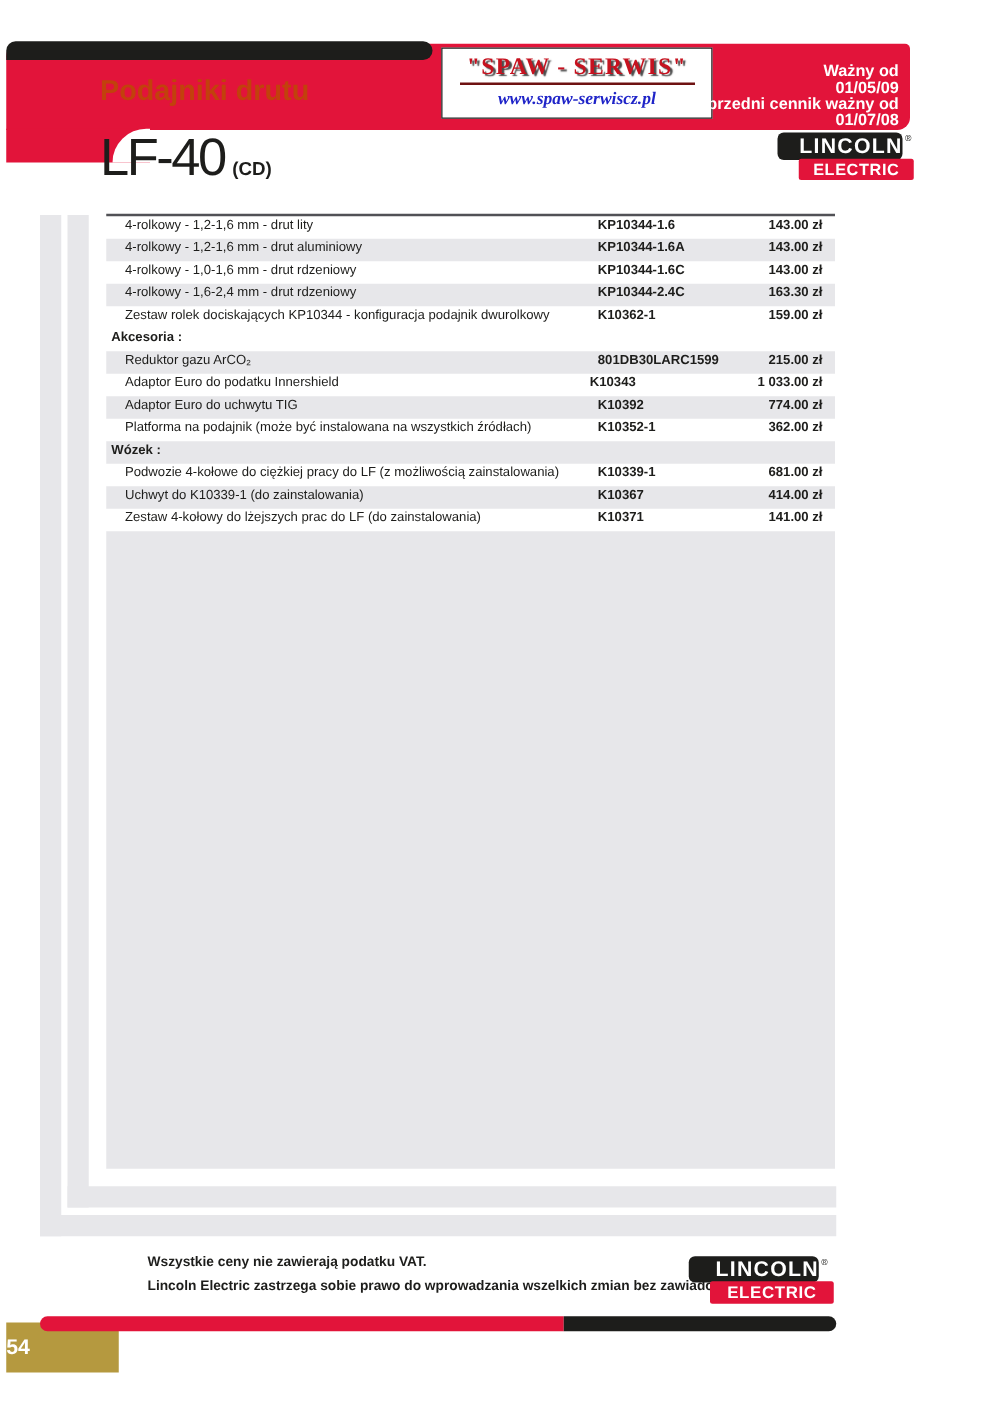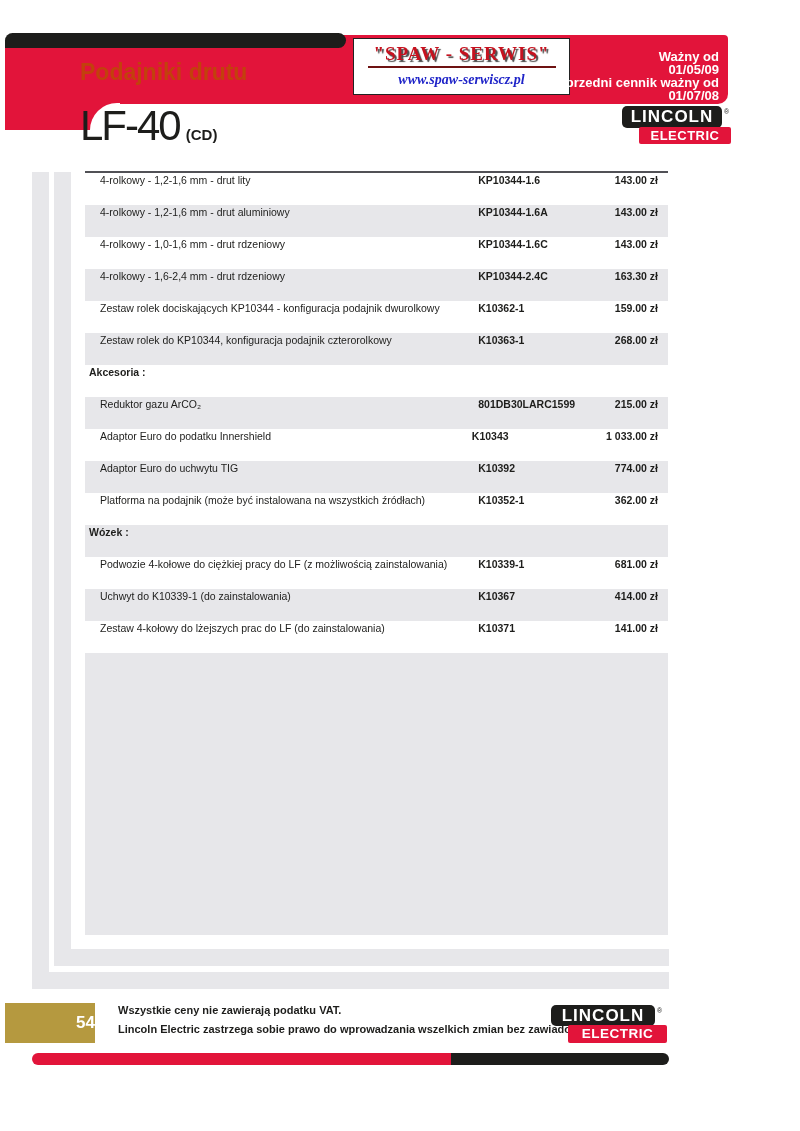--- a/index.html
+++ b/index.html
@@ -25,21 +25,21 @@
   .dealer-name { font-family:"Liberation Serif", serif; font-weight:bold; font-size:19px;
                  color:#c6121f; letter-spacing:1px;
                  text-shadow:2px 2px 1px #4a4a4a; white-space:nowrap; }
   .dealer-rule { width:188px; height:2px; background:#6e1212; margin:1px auto 4px; }
   .dealer-url  { font-family:"Liberation Serif", serif; font-style:italic; font-weight:bold;
                  font-size:14px; color:#1f24c8; }
 
   .validity { right:81px; top:50px; text-align:right; color:#fff; font-weight:bold;
               font-size:13px; line-height:13px; }
 
-  .lincoln-black { background:#1d1d1b; color:#fff; font-weight:bold; text-align:center;
+  .lincoln-black { background:#1d1d1b; color:#fff; font-weight:bold; text-align:right;
                    border-radius:5px; }
   .lincoln-red   { background:#e2143a; color:#fff; font-weight:bold; text-align:center;
                    border-radius:2px; }
   .reg-mark { font-size:7px; color:#1d1d1b; }
 
   .logo-top-black { left:622px; top:106px; width:100px; height:22px;
                     font-size:17px; line-height:22px; letter-spacing:1px; }
   .logo-top-reg   { left:724px; top:108px; }
   .logo-top-red   { left:639px; top:127px; width:92px; height:17px;
                     font-size:13px; line-height:17px; letter-spacing:0.5px; }
@@ -51,31 +51,31 @@
   
   .frame { background:#e7e7ea; }
   .barA-v { left:32px; top:172px; width:17px; height:817px; }
   .barA-h { left:32px; top:972px; width:637px; height:17px; }
   .barB-v { left:54px; top:172px; width:17px; height:794px; }
   .barB-h { left:54px; top:949px; width:615px; height:17px; }
 
   
   .content { left:85px; top:171px; width:583px; height:764px; background:#fff;
              border-top:2px solid #515156; display:flex; flex-direction:column; }
-  .t-row  { display:flex; height:32px; line-height:14.7px; font-size:10.5px; flex:none; }
+  .t-row  { display:flex; height:18px; line-height:14.7px; font-size:10.5px; flex:none; }
   .t-row.shaded { background:#e7e7ea; }
   .t-sec  { padding-left:4px; font-weight:bold; }
   .t-desc { width:425px; padding-left:15px; white-space:nowrap; overflow:hidden; }
   .t-part { width:148px; font-weight:bold; white-space:nowrap; }
   .t-price{ flex:1; text-align:right; padding-right:10px; font-weight:bold; white-space:nowrap; }
   .table-filler { flex:1; background:#e7e7ea; }
 
   
-  .page-badge { left:5px; top:1003px; width:90px; height:40px; background:#b5993f;
-                color:#fff; font-weight:bold; font-size:17px; text-align:right;
+  .page-badge { left:5px; top:1058px; width:90px; height:40px; background:#b5993f;
+                color:#fff; font-weight:bold; font-size:17px; text-align:left;
                 line-height:40px; }
   .notes { left:118px; top:1001px; font-weight:bold; font-size:11px; line-height:19px;
            color:#1d1d1b; }
   .logo-bot-black { left:551px; top:1005px; width:104px; height:21px;
                     font-size:17px; line-height:21px; letter-spacing:1px; }
   .logo-bot-reg   { left:657px; top:1007px; }
   .logo-bot-red   { left:568px; top:1025px; width:99px; height:18px;
                     font-size:13.5px; line-height:18px; letter-spacing:0.5px; }
   .bottom-bar-red   { left:32px; top:1053px; width:419px; height:12px; background:#e2143a;
                       border-radius:8px 0 0 8px; }
@@ -140,25 +140,20 @@
         <div class="t-row shaded">
           <div class="t-desc">4-rolkowy - 1,6-2,4 mm - drut rdzeniowy</div>
           <div class="t-part">KP10344-2.4C</div>
           <div class="t-price">163.30 zł</div>
         </div>
         <div class="t-row">
           <div class="t-desc">Zestaw rolek dociskających KP10344 - konfiguracja podajnik dwurolkowy</div>
           <div class="t-part">K10362-1</div>
           <div class="t-price">159.00 zł</div>
         </div>
-        <div class="t-row shaded">
-          <div class="t-desc">Zestaw rolek do KP10344, konfiguracja podajnik czterorolkowy</div>
-          <div class="t-part">K10363-1</div>
-          <div class="t-price">268.00 zł</div>
-        </div>
         <div class="t-row">
           <div class="t-sec">Akcesoria :</div>
         </div>
         <div class="t-row shaded">
           <div class="t-desc">Reduktor gazu ArCO₂</div>
           <div class="t-part">801DB30LARC1599</div>
           <div class="t-price">215.00 zł</div>
         </div>
         <div class="t-row">
           <div class="t-desc">Adaptor Euro do podatku Innershield</div>

